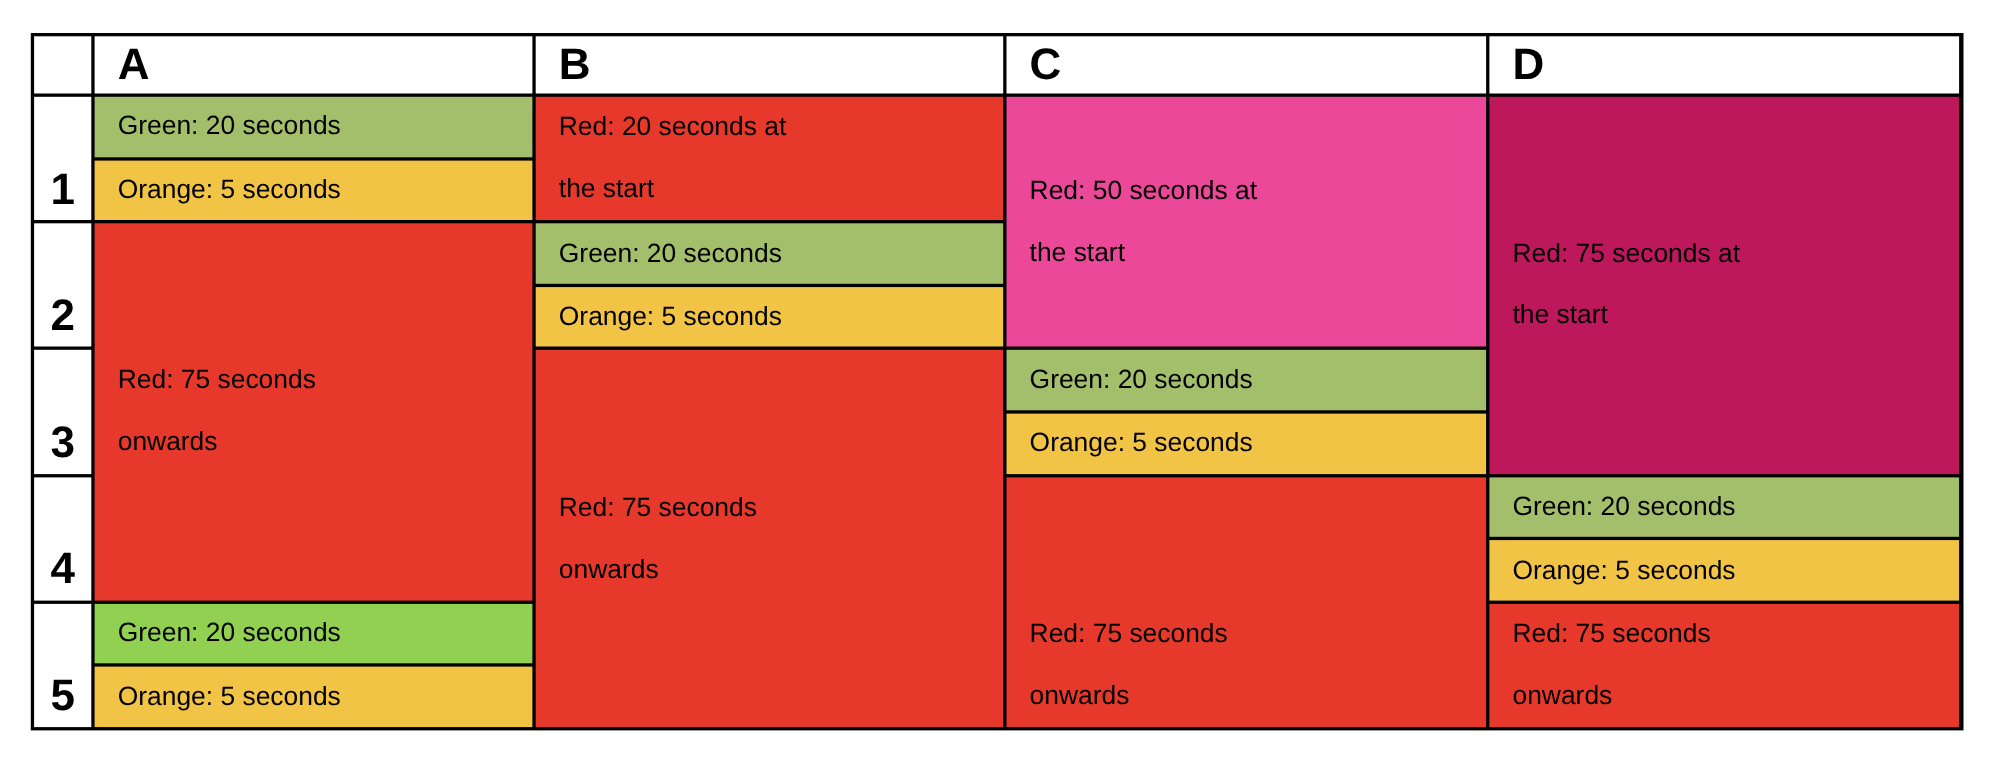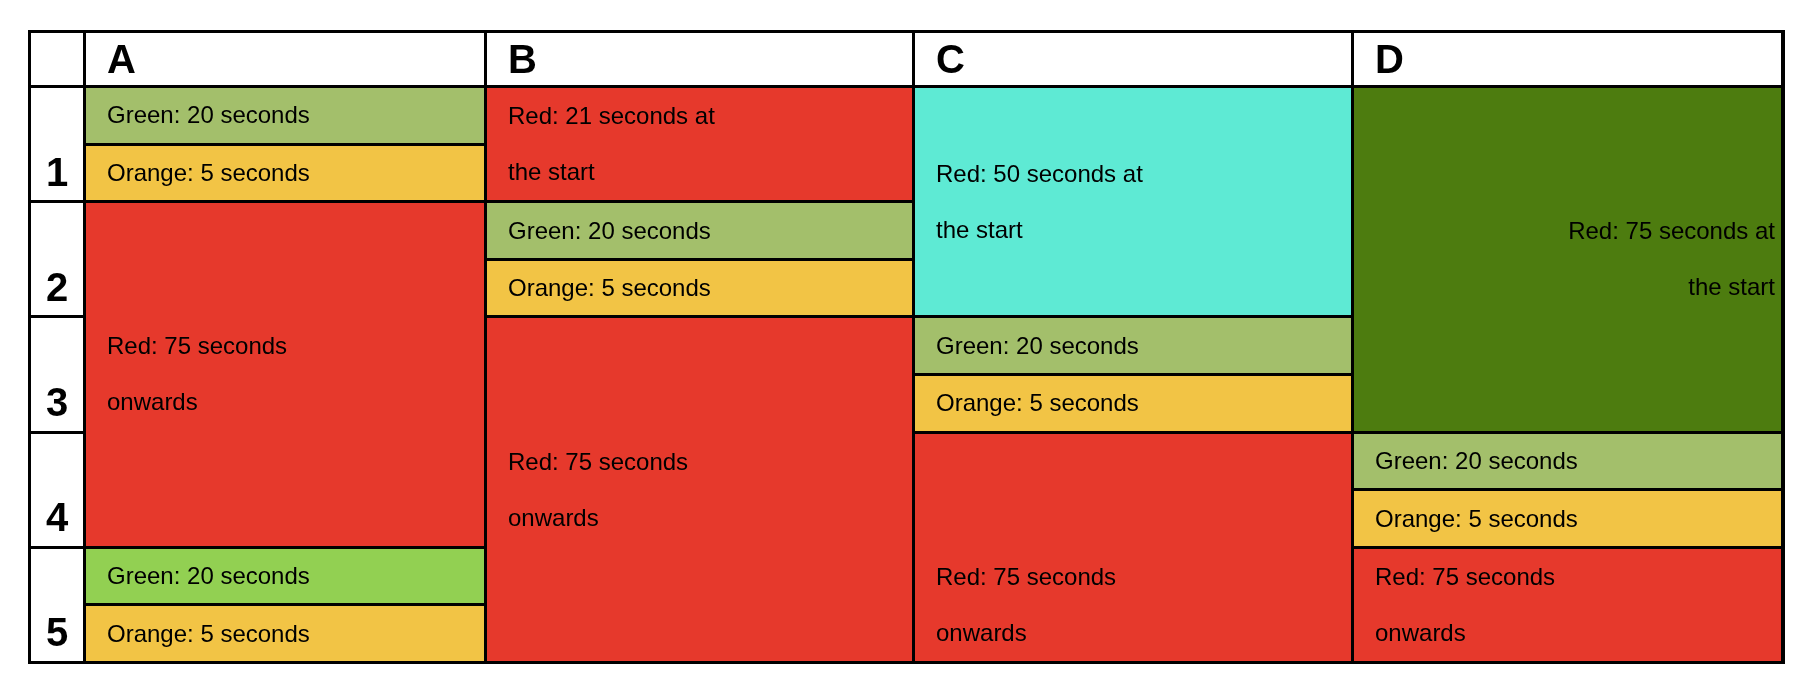--- a/index.html
+++ b/index.html
@@ -84,41 +84,41 @@
         <div class="line">Green: 20 seconds</div>
       </div>
     </div>
     <div class="cell band" style="grid-area: 11 / 2 / span 1; background: rgb(242, 196, 69);">
       <div class="textblock">
         <div class="line">Orange: 5 seconds</div>
       </div>
     </div>
     <div class="cell band" style="grid-area: 2 / 3 / span 2; background: rgb(230, 57, 44);">
       <div class="textblock">
-        <div class="line">Red: 21 seconds at</div>
+        <div class="line">Red: 20 seconds at</div>
         <div class="line">the start</div>
       </div>
     </div>
     <div class="cell band" style="grid-area: 4 / 3 / span 1; background: rgb(163, 191, 107);">
       <div class="textblock">
         <div class="line">Green: 20 seconds</div>
       </div>
     </div>
     <div class="cell band" style="grid-area: 5 / 3 / span 1; background: rgb(242, 196, 69);">
       <div class="textblock">
         <div class="line">Orange: 5 seconds</div>
       </div>
     </div>
     <div class="cell band" style="grid-area: 6 / 3 / span 6; background: rgb(230, 57, 44);">
       <div class="textblock">
         <div class="line">Red: 75 seconds</div>
         <div class="line">onwards</div>
       </div>
     </div>
-    <div class="cell band" style="grid-area: 2 / 4 / span 4; background: #5eead4;">
+    <div class="cell band" style="grid-area: 2 / 4 / span 4; background: #ec4899;">
       <div class="textblock">
         <div class="line">Red: 50 seconds at</div>
         <div class="line">the start</div>
       </div>
     </div>
     <div class="cell band" style="grid-area: 6 / 4 / span 1; background: rgb(163, 191, 107);">
       <div class="textblock">
         <div class="line">Green: 20 seconds</div>
       </div>
     </div>
@@ -126,21 +126,21 @@
       <div class="textblock">
         <div class="line">Orange: 5 seconds</div>
       </div>
     </div>
     <div class="cell band valign-lasttwo" style="grid-area: 8 / 4 / span 4; background: rgb(230, 57, 44);">
       <div class="textblock">
         <div class="line">Red: 75 seconds</div>
         <div class="line">onwards</div>
       </div>
     </div>
-    <div class="cell band" style="grid-area: 2 / 5 / span 6; background: #4d7c0f; text-align: right;">
+    <div class="cell band" style="grid-area: 2 / 5 / span 6; background: #be185d;">
       <div class="textblock">
         <div class="line">Red: 75 seconds at</div>
         <div class="line">the start</div>
       </div>
     </div>
     <div class="cell band" style="grid-area: 8 / 5 / span 1; background: rgb(163, 191, 107);">
       <div class="textblock">
         <div class="line">Green: 20 seconds</div>
       </div>
     </div>

